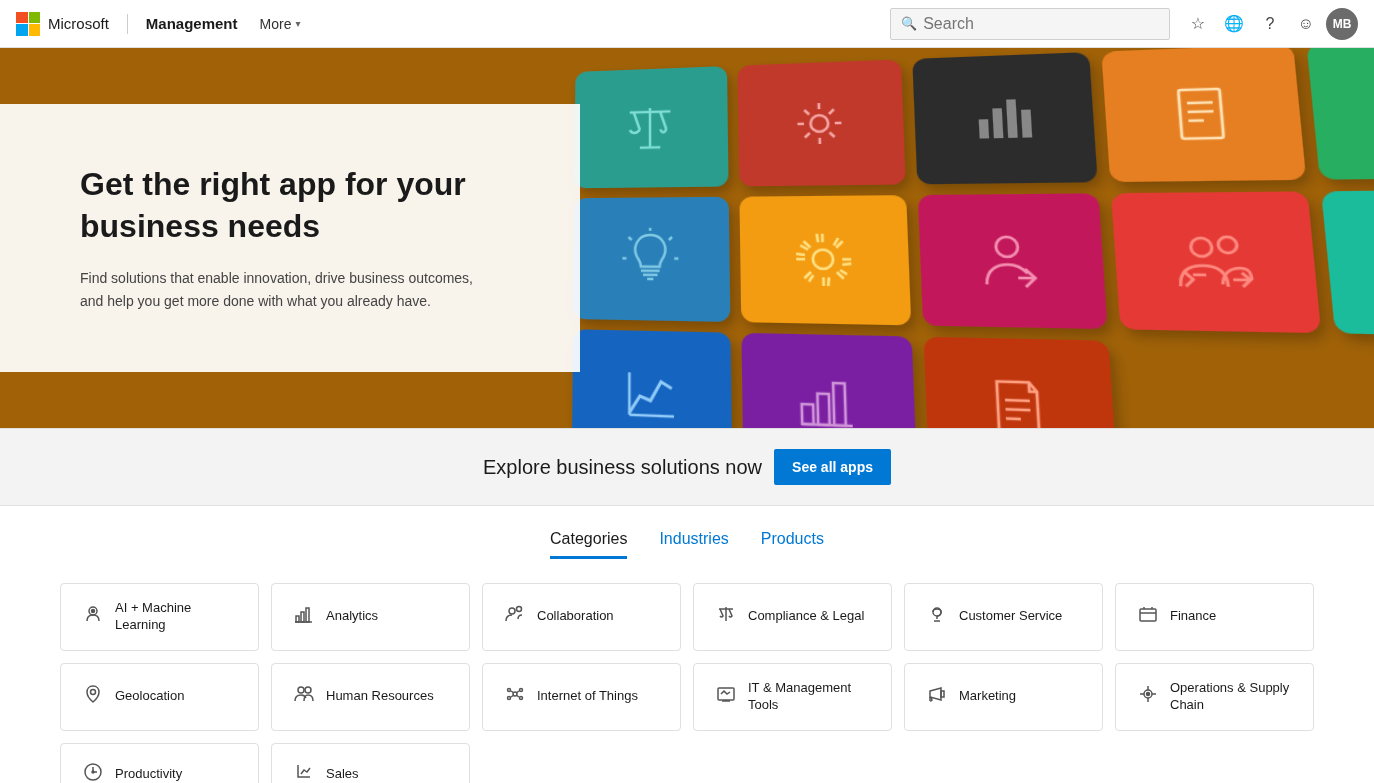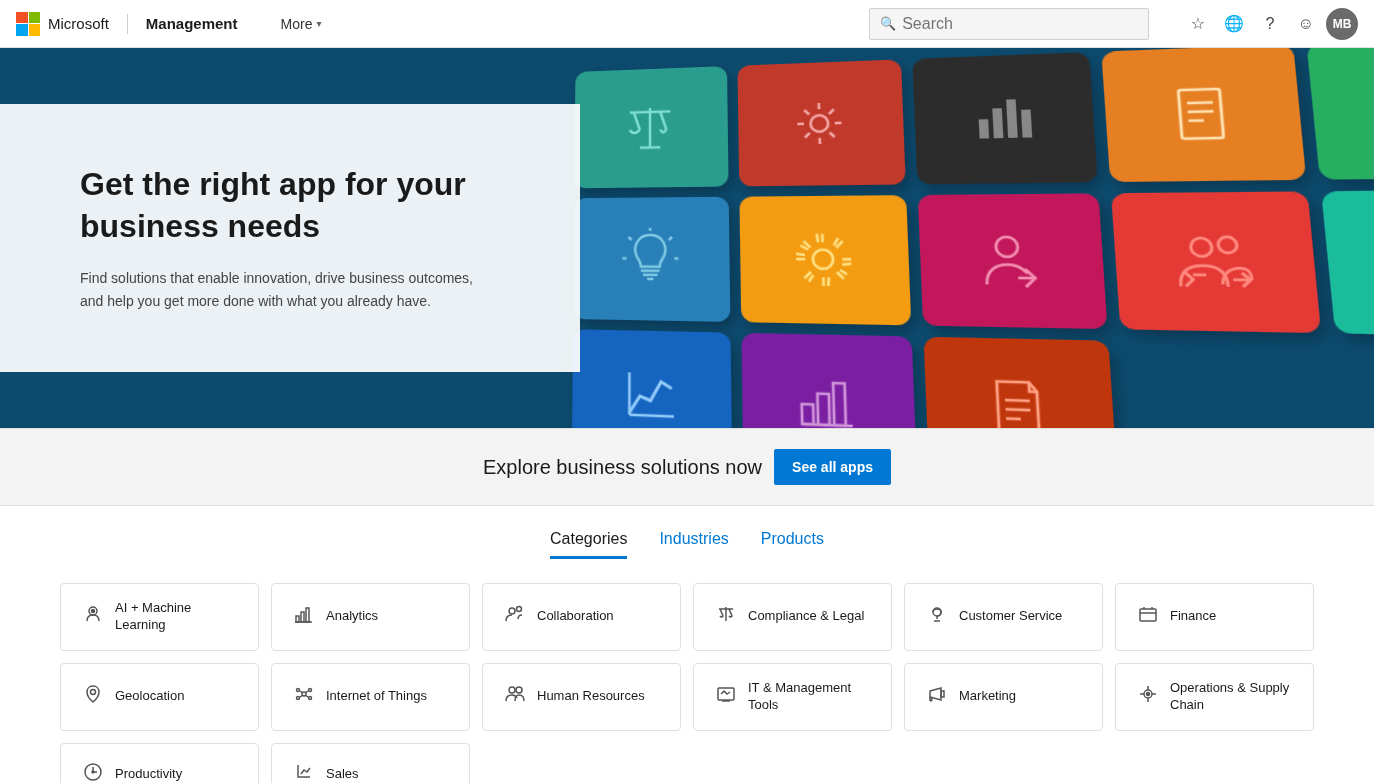--- a/index.html
+++ b/index.html
@@ -9,21 +9,20 @@
     .navbar {
       display: flex;
       align-items: center;
       height: 48px;
       padding: 0 16px;
       border-bottom: 1px solid #e0e0e0;
       background: #fff;
       position: sticky;
       top: 0;
       z-index: 100;
-      gap: 21px;
     }
     .nav-logo {
       display: flex;
       align-items: center;
       gap: 8px;
     }
     .ms-logo {
       width: 24px;
       height: 24px;
       display: grid;
@@ -113,21 +112,21 @@
       align-items: center;
       justify-content: center;
       font-size: 12px;
       font-weight: 600;
       cursor: pointer;
     }
 
     
     .hero {
       position: relative;
-      background: #0c4a6e;
+      background: #a16207;
       height: 380px;
       overflow: hidden;
       display: flex;
       align-items: center;
     }
     .hero-text {
       position: relative;
       z-index: 2;
       padding: 60px 80px;
       max-width: 580px;
@@ -484,43 +483,43 @@
       </div>
       <div class="category-card">
         <div class="cat-icon"><svg width="20" height="20" viewBox="0 0 20 20" fill="none" stroke="#555" stroke-width="1.5">
             <path d="M10 2 C6 2 4 5 4 8 C4 13 10 18 10 18 C10 18 16 13 16 8 C16 5 14 2 10 2Z"></path>
             <circle cx="10" cy="8" r="2.5"></circle>
           </svg></div>
         <span class="cat-label">Geolocation</span>
       </div>
       <div class="category-card">
         <div class="cat-icon"><svg width="20" height="20" viewBox="0 0 20 20" fill="none" stroke="#555" stroke-width="1.5">
+            <circle cx="7" cy="6" r="3"></circle>
+            <circle cx="14" cy="6" r="3"></circle>
+            <path d="M1 17 C1 13 3 11 7 11 C9 11 11 12 12 14"></path>
+            <path d="M10 17 C10 13 12 11 14 11 C17 11 19 13 19 17"></path>
+          </svg></div>
+        <span class="cat-label">Human Resources</span>
+      </div>
+      <div class="category-card">
+        <div class="cat-icon"><svg width="20" height="20" viewBox="0 0 20 20" fill="none" stroke="#555" stroke-width="1.5">
             <circle cx="10" cy="10" r="2"></circle>
             <circle cx="4" cy="6" r="1.5"></circle>
             <circle cx="16" cy="6" r="1.5"></circle>
             <circle cx="4" cy="14" r="1.5"></circle>
             <circle cx="16" cy="14" r="1.5"></circle>
             <line x1="6" y1="7" x2="9" y2="9"></line>
             <line x1="14" y1="7" x2="11" y2="9"></line>
             <line x1="6" y1="13" x2="9" y2="11"></line>
             <line x1="14" y1="13" x2="11" y2="11"></line>
           </svg></div>
         <span class="cat-label">Internet of Things</span>
       </div>
       <div class="category-card">
         <div class="cat-icon"><svg width="20" height="20" viewBox="0 0 20 20" fill="none" stroke="#555" stroke-width="1.5">
-            <circle cx="7" cy="6" r="3"></circle>
-            <circle cx="14" cy="6" r="3"></circle>
-            <path d="M1 17 C1 13 3 11 7 11 C9 11 11 12 12 14"></path>
-            <path d="M10 17 C10 13 12 11 14 11 C17 11 19 13 19 17"></path>
-          </svg></div>
-        <span class="cat-label">Human Resources</span>
-      </div>
-      <div class="category-card">
-        <div class="cat-icon"><svg width="20" height="20" viewBox="0 0 20 20" fill="none" stroke="#555" stroke-width="1.5">
             <rect x="2" y="4" width="16" height="12" rx="1"></rect>
             <line x1="6" y1="17" x2="14" y2="17"></line>
             <line x1="10" y1="16" x2="10" y2="17"></line>
             <polyline points="5,10 8,7 11,10 14,8"></polyline>
           </svg></div>
         <span class="cat-label">IT &amp; Management Tools</span>
       </div>
       <div class="category-card">
         <div class="cat-icon"><svg width="20" height="20" viewBox="0 0 20 20" fill="none" stroke="#555" stroke-width="1.5">
             <path d="M3 7 L14 4 L14 16 L3 13 Z"></path>

